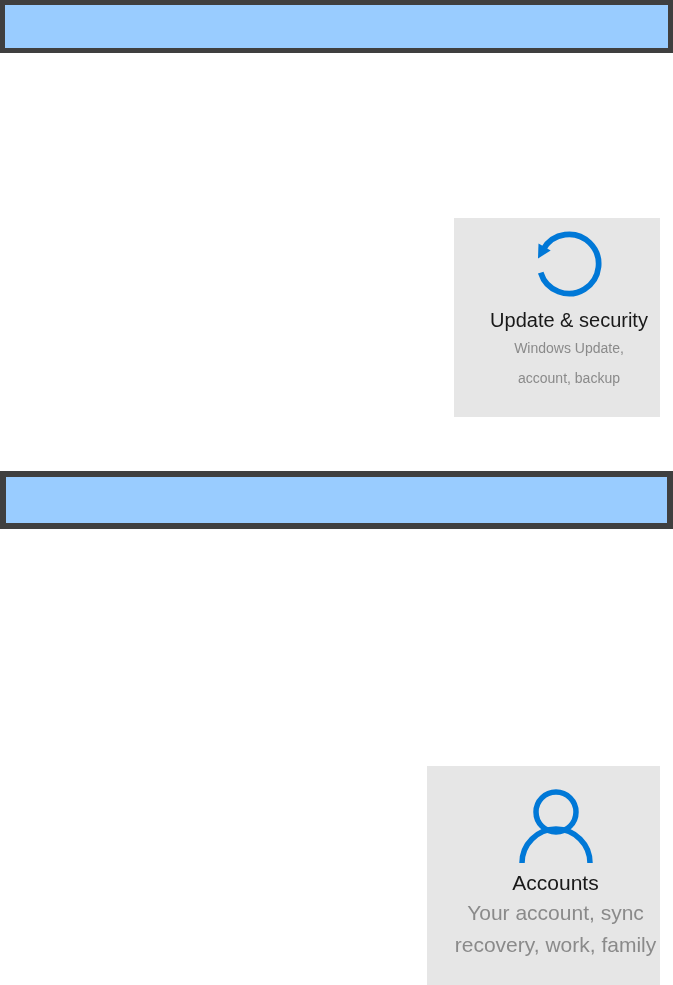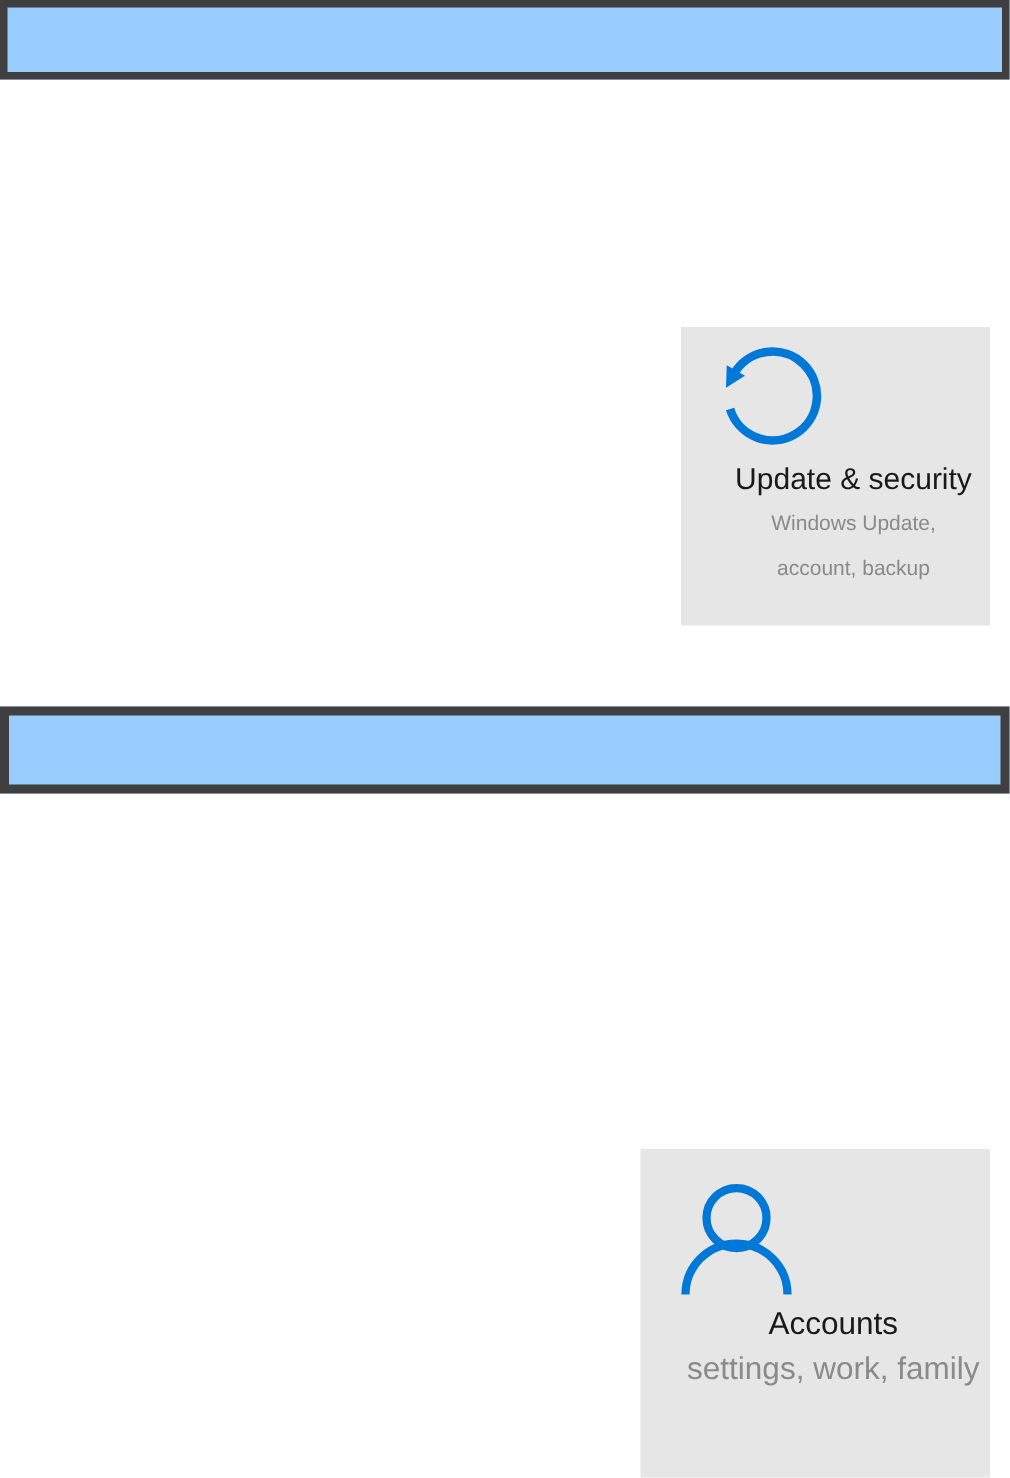--- a/index.html
+++ b/index.html
@@ -26,20 +26,21 @@
     background:var(--highlight-fill);
     border:5px solid var(--highlight-border);
   }
   .bar-1{top:0;height:53px;}
   .bar-2{top:471px;height:58px;border-width:6px;}
   .tile{
     position:absolute;
     background:var(--tile-bg);
     display:flex;
     flex-direction:column;
+    align-items:center;
     text-align:center;
     padding-left:24px;
   }
   .tile-update{
     left:454px;top:218px;width:206px;height:199px;
   }
   .tile-accounts{
     left:427px;top:766px;width:233px;height:219px;
   }
   .tile-icon{display:block;flex:none;}
@@ -77,14 +78,15 @@
   <div class="tile-subtitle">Windows Update,</div>
   <div class="tile-subtitle">account, backup</div>
 </div>
 
 <div class="tile tile-accounts">
   <svg class="tile-icon" width="80" height="84" viewBox="0 0 80 84">
     <circle class="icon-stroke" stroke-width="5.5" cx="40" cy="30" r="20"></circle>
     <path class="icon-stroke" stroke-width="5.5" d="M 6 81 A 34 34 0 0 1 74 81"></path>
   </svg>
   <div class="tile-title">Accounts</div>
-  <div class="tile-subtitle">settings, work, family</div>
+  <div class="tile-subtitle">Your account, sync</div>
+  <div class="tile-subtitle">recovery, work, family</div>
 </div>
 
 </body></html>

